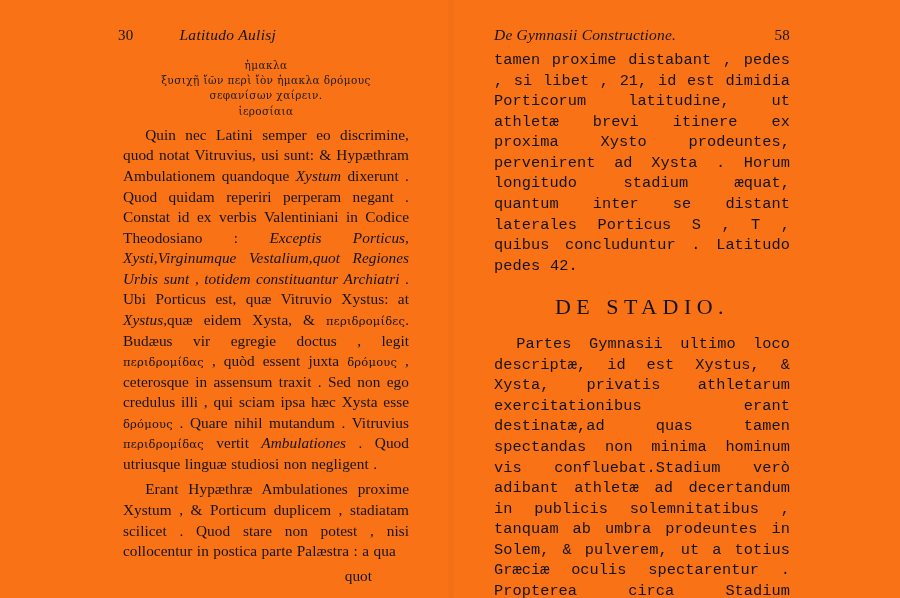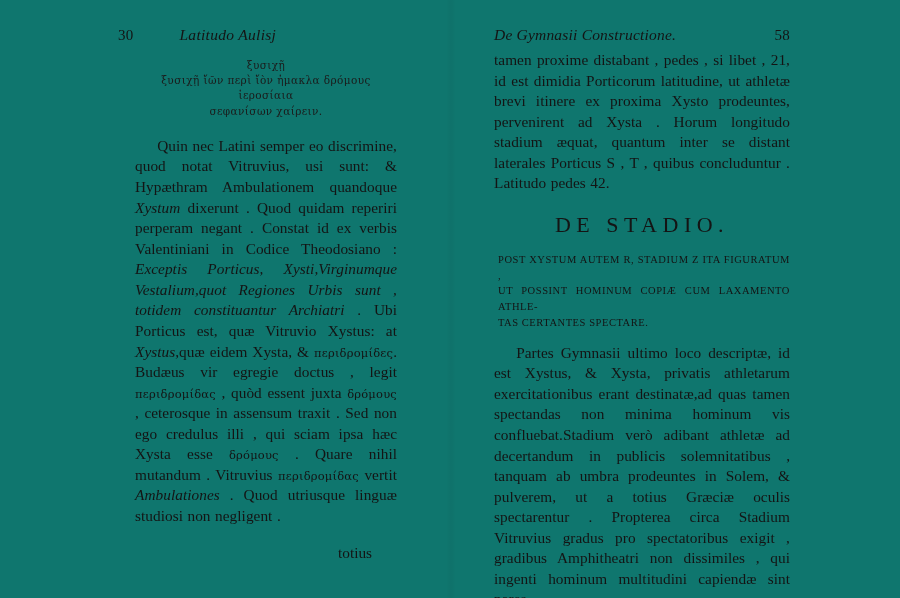--- a/index.html
+++ b/index.html
@@ -11,21 +11,21 @@
     width: 900px;
     height: 598px;
     overflow: hidden;
     font-family: "Liberation Serif", serif;
     color: #141414;
   }
   .page {
     position: relative;
     width: 900px;
     height: 598px;
-    background: #0f766e;
+    background: #f97316;
   }
   .spread {
     position: absolute;
     top: 0;
     left: 0;
     width: 900px;
     height: 598px;
     display: flex;
     flex-direction: row;
   }
@@ -72,21 +72,21 @@
 
   .body-text {
     font-size: 15.3px;
     line-height: 1.345;
     text-align: justify;
     letter-spacing: 0.05px;
     word-spacing: 0.6px;
     hyphens: manual;
   }
   .body-text p {
-    margin: 17px;
+    margin: 5px;
     text-indent: 1.45em;
   }
   .body-text p.noindent { text-indent: 0; }
   .body-text i { font-style: italic; }
   .greek-inline {
     font-family: "DejaVu Serif", serif;
     font-size: 11.5px;
     letter-spacing: 0.2px;
   }
   .tail {
@@ -106,21 +106,21 @@
     font-size: 10.5px;
     line-height: 1.5;
     letter-spacing: 0.55px;
     text-align: justify;
     margin: 0 0 12px 4px;
     font-variant: small-caps;
     text-transform: uppercase;
   }
   .small-caps-note span { display: block; }
 
-  .right-body { margin-top: 2px; }
+  .right-body { margin-top: 2px; font-family: Liberation Mono, monospace; }
   .right-body p { margin: 0; text-indent: 1.45em; }
   .right-body p.noindent { text-indent: 0; }
 
   .gutter-shadow {
     position: absolute;
     top: 0;
     left: 446px;
     width: 10px;
     height: 598px;
     background: linear-gradient(to right, rgba(0,0,0,0.0), rgba(0,0,0,0.035), rgba(0,0,0,0.0));
@@ -133,49 +133,45 @@
 <div class="page">
   <div class="spread">
 
     <div class="leaf leaf-left">
       <div class="header-row left-head">
         <span class="folio">30</span>
         <span class="running-title">Latitudo Aulisj</span>
       </div>
 
       <div class="greek-block">
-        <div>ξυσιχῇ</div>
+        <div>ἡμακλα</div>
         <div>ξυσιχῇ ἴῶν περὶ ἴὸν ἡμακλα δρόμους</div>
+        <div>σεφανίσων χαίρειν.</div>
         <div>ἱεροσίαια</div>
-        <div>σεφανίσων χαίρειν.</div>
       </div>
 
       <div class="body-text">
         <p>Quin nec Latini semper eo discrimine, quod notat Vitruvius, usi sunt: &amp; Hypæthram Ambulationem quandoque <i>Xystum</i> dixerunt . Quod quidam reperiri perperam negant . Constat id ex verbis Valentiniani in Codice Theodosiano : <i>Exceptis Porticus, Xysti,Virginumque Vestalium,quot Regiones Urbis sunt , totidem constituantur Archiatri</i> . Ubi Porticus est, quæ Vitruvio Xystus: at <i>Xystus</i>,quæ eidem Xysta, &amp; <span class="greek-inline">περιδρομίδες</span>. Budæus vir egregie doctus , legit <span class="greek-inline">περιδρομίδας</span> , quòd essent juxta <span class="greek-inline">δρόμους</span> , ceterosque in assensum traxit . Sed non ego credulus illi , qui sciam ipsa hæc Xysta esse <span class="greek-inline">δρόμους</span> . Quare nihil mutandum . Vitruvius <span class="greek-inline">περιδρομίδας</span> vertit <i>Ambulationes</i> . Quod utriusque linguæ studiosi non negligent .</p>
+        <p>Erant Hypæthræ Ambulationes proxime Xystum , &amp; Porticum duplicem , stadiatam scilicet . Quod stare non potest , nisi collocentur in postica parte Palæstra : a qua</p>
       </div>
-      <div class="tail">totius</div>
+      <div class="tail">quot</div>
     </div>
 
     <div class="leaf leaf-right">
       <div class="header-row right-head">
         <span class="running-title">De Gymnasii Constructione.</span>
         <span class="folio">58</span>
       </div>
 
       <div class="body-text right-body">
         <p class="noindent">tamen proxime distabant , pedes , si libet , 21, id est dimidia Porticorum latitudine, ut athletæ brevi itinere ex proxima Xysto prodeuntes, pervenirent ad Xysta . Horum longitudo stadium æquat, quantum inter se distant laterales Porticus S , T , quibus concluduntur . Latitudo pedes 42.</p>
       </div>
 
       <div class="section-head">DE STADIO.</div>
 
-      <div class="small-caps-note">
-        <span>Post xystum autem r, stadium z ita figuratum ,</span>
-        <span>ut possint hominum copiæ cum laxamento athle-</span>
-        <span>tas certantes spectare.</span>
-      </div>
 
       <div class="body-text right-body">
         <p>Partes Gymnasii ultimo loco descriptæ, id est Xystus, &amp; Xysta, privatis athletarum exercitationibus erant destinatæ,ad quas tamen spectandas non minima hominum vis confluebat.Stadium verò adibant athletæ ad decertandum in publicis solemnitatibus , tanquam ab umbra prodeuntes in Solem, &amp; pulverem, ut a totius Græciæ oculis spectarentur . Propterea circa Stadium Vitruvius gradus pro spectatoribus exigit , gradibus Amphitheatri non dissimiles , qui ingenti hominum multitudini capiendæ sint pares .</p>
 
       </div>
 
     </div>
 
   </div>
   <div class="gutter-shadow"></div>

